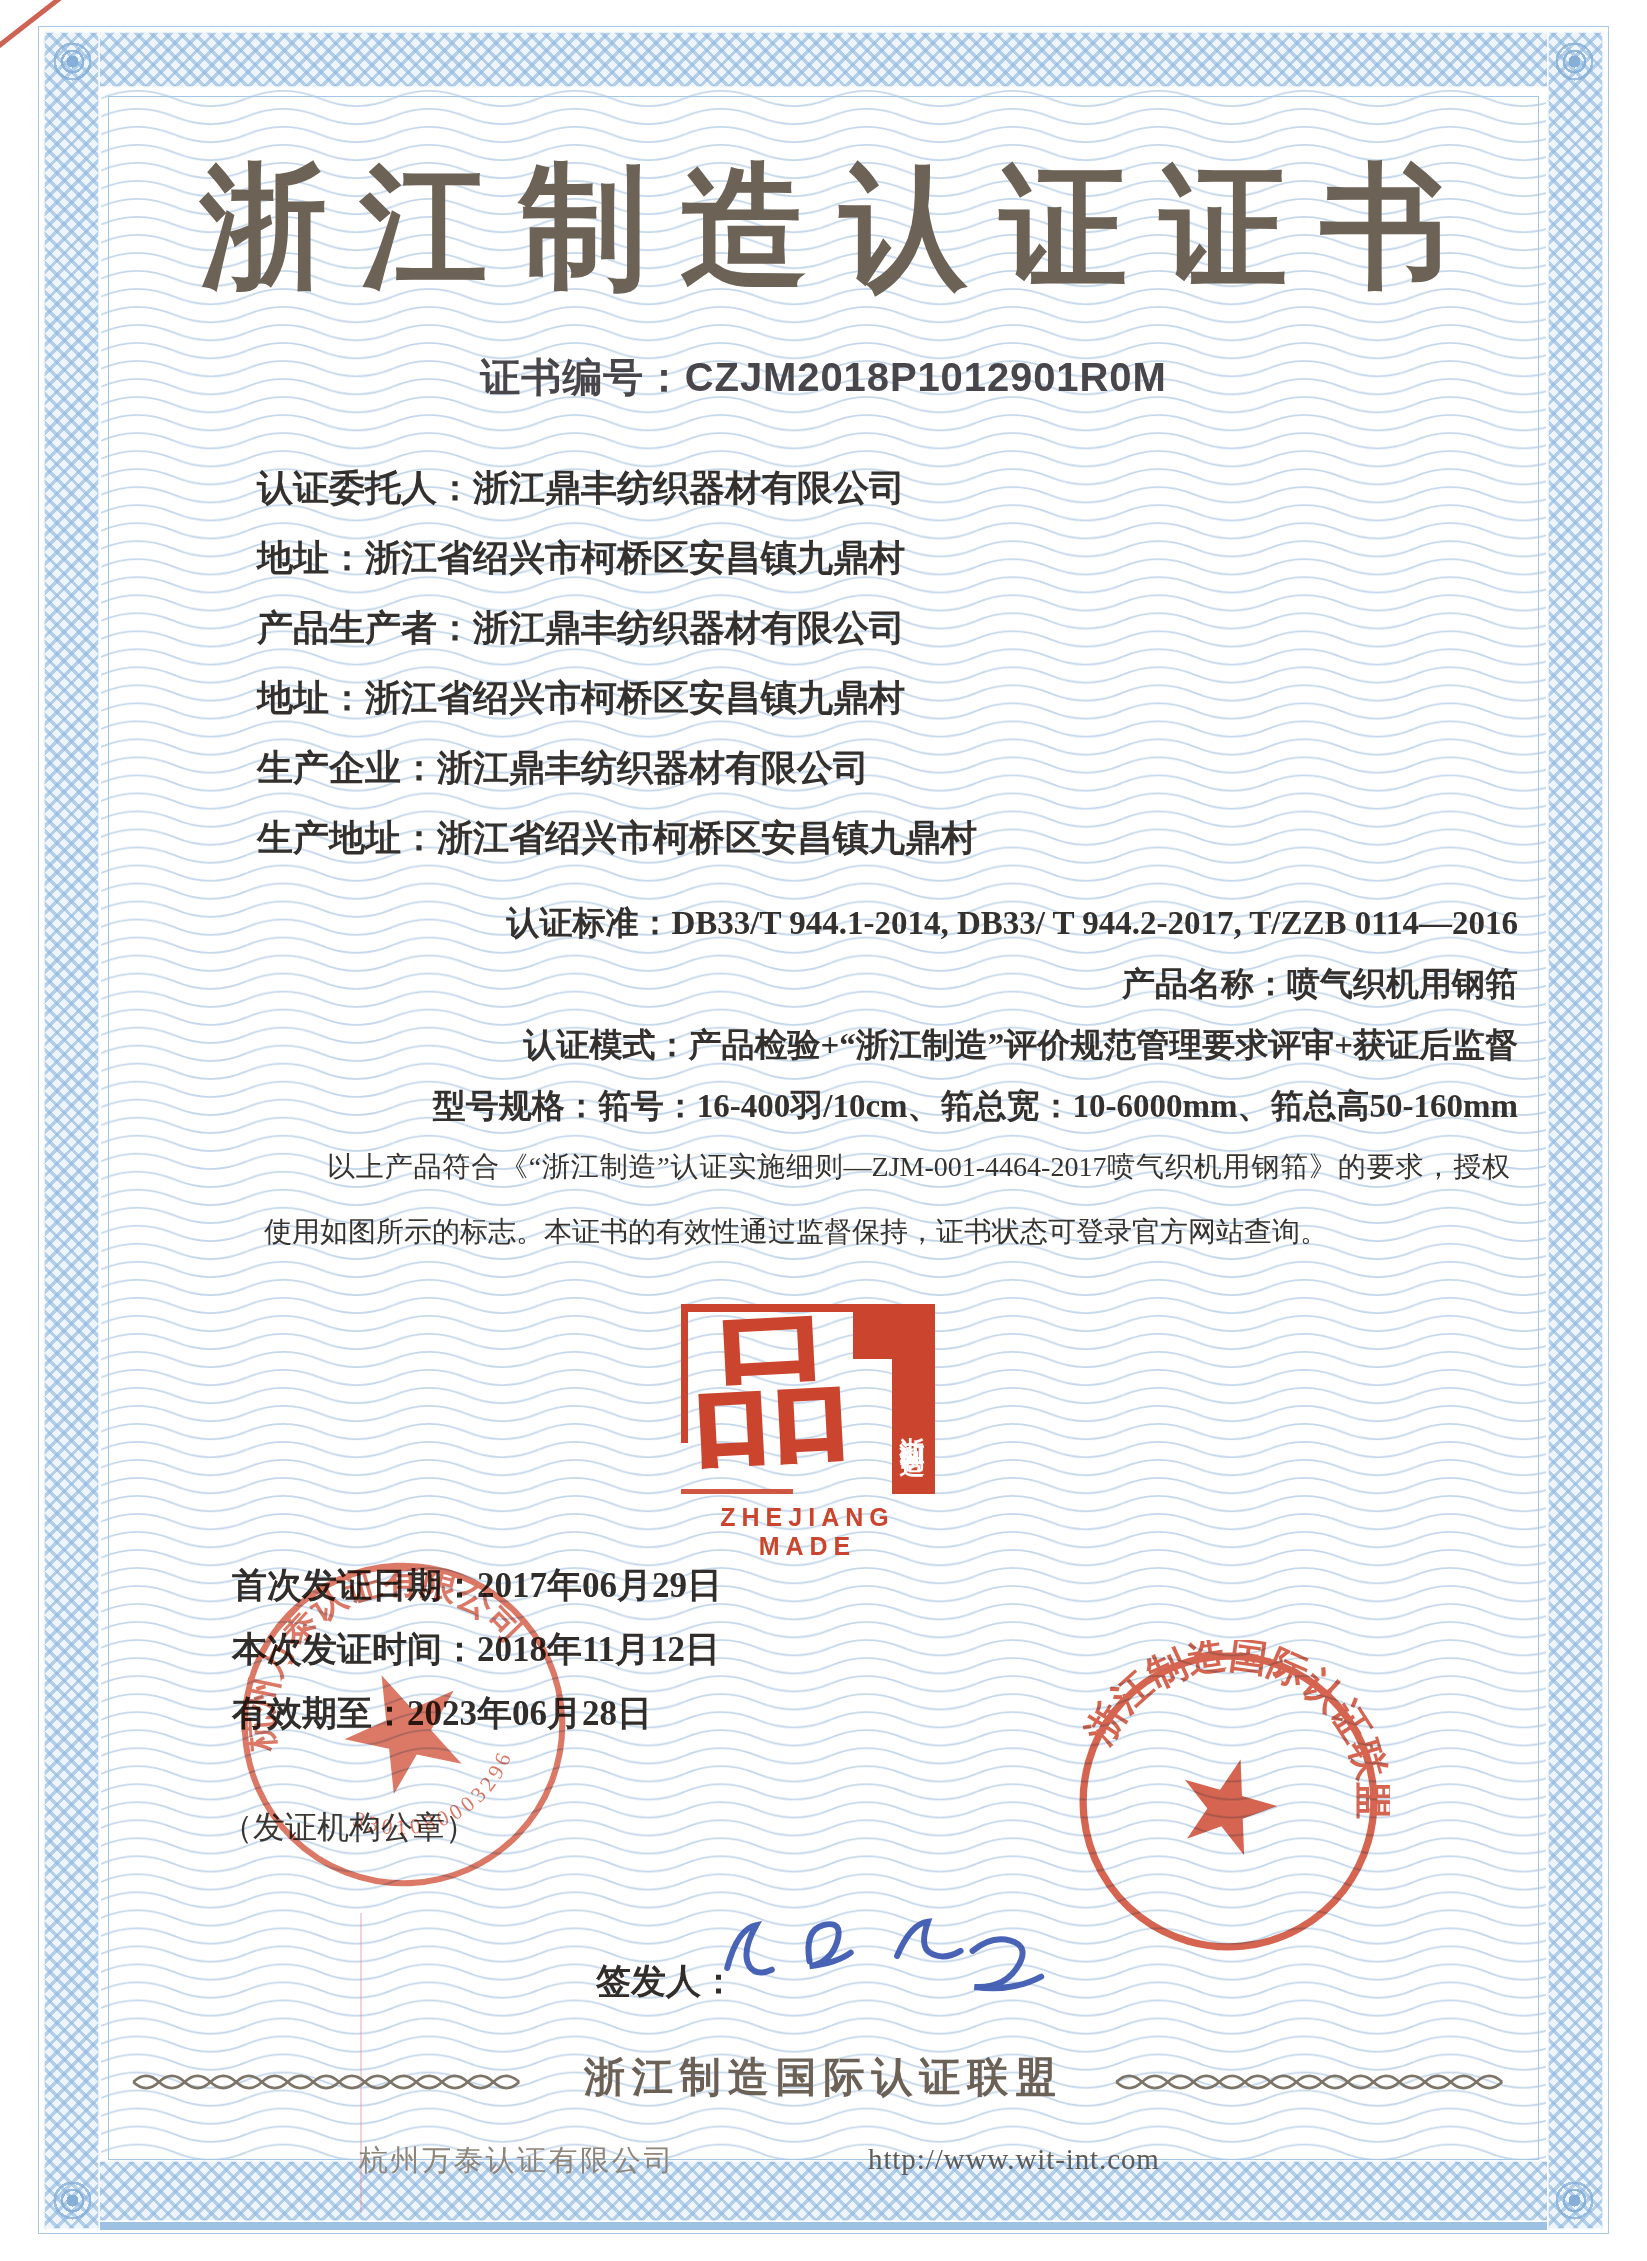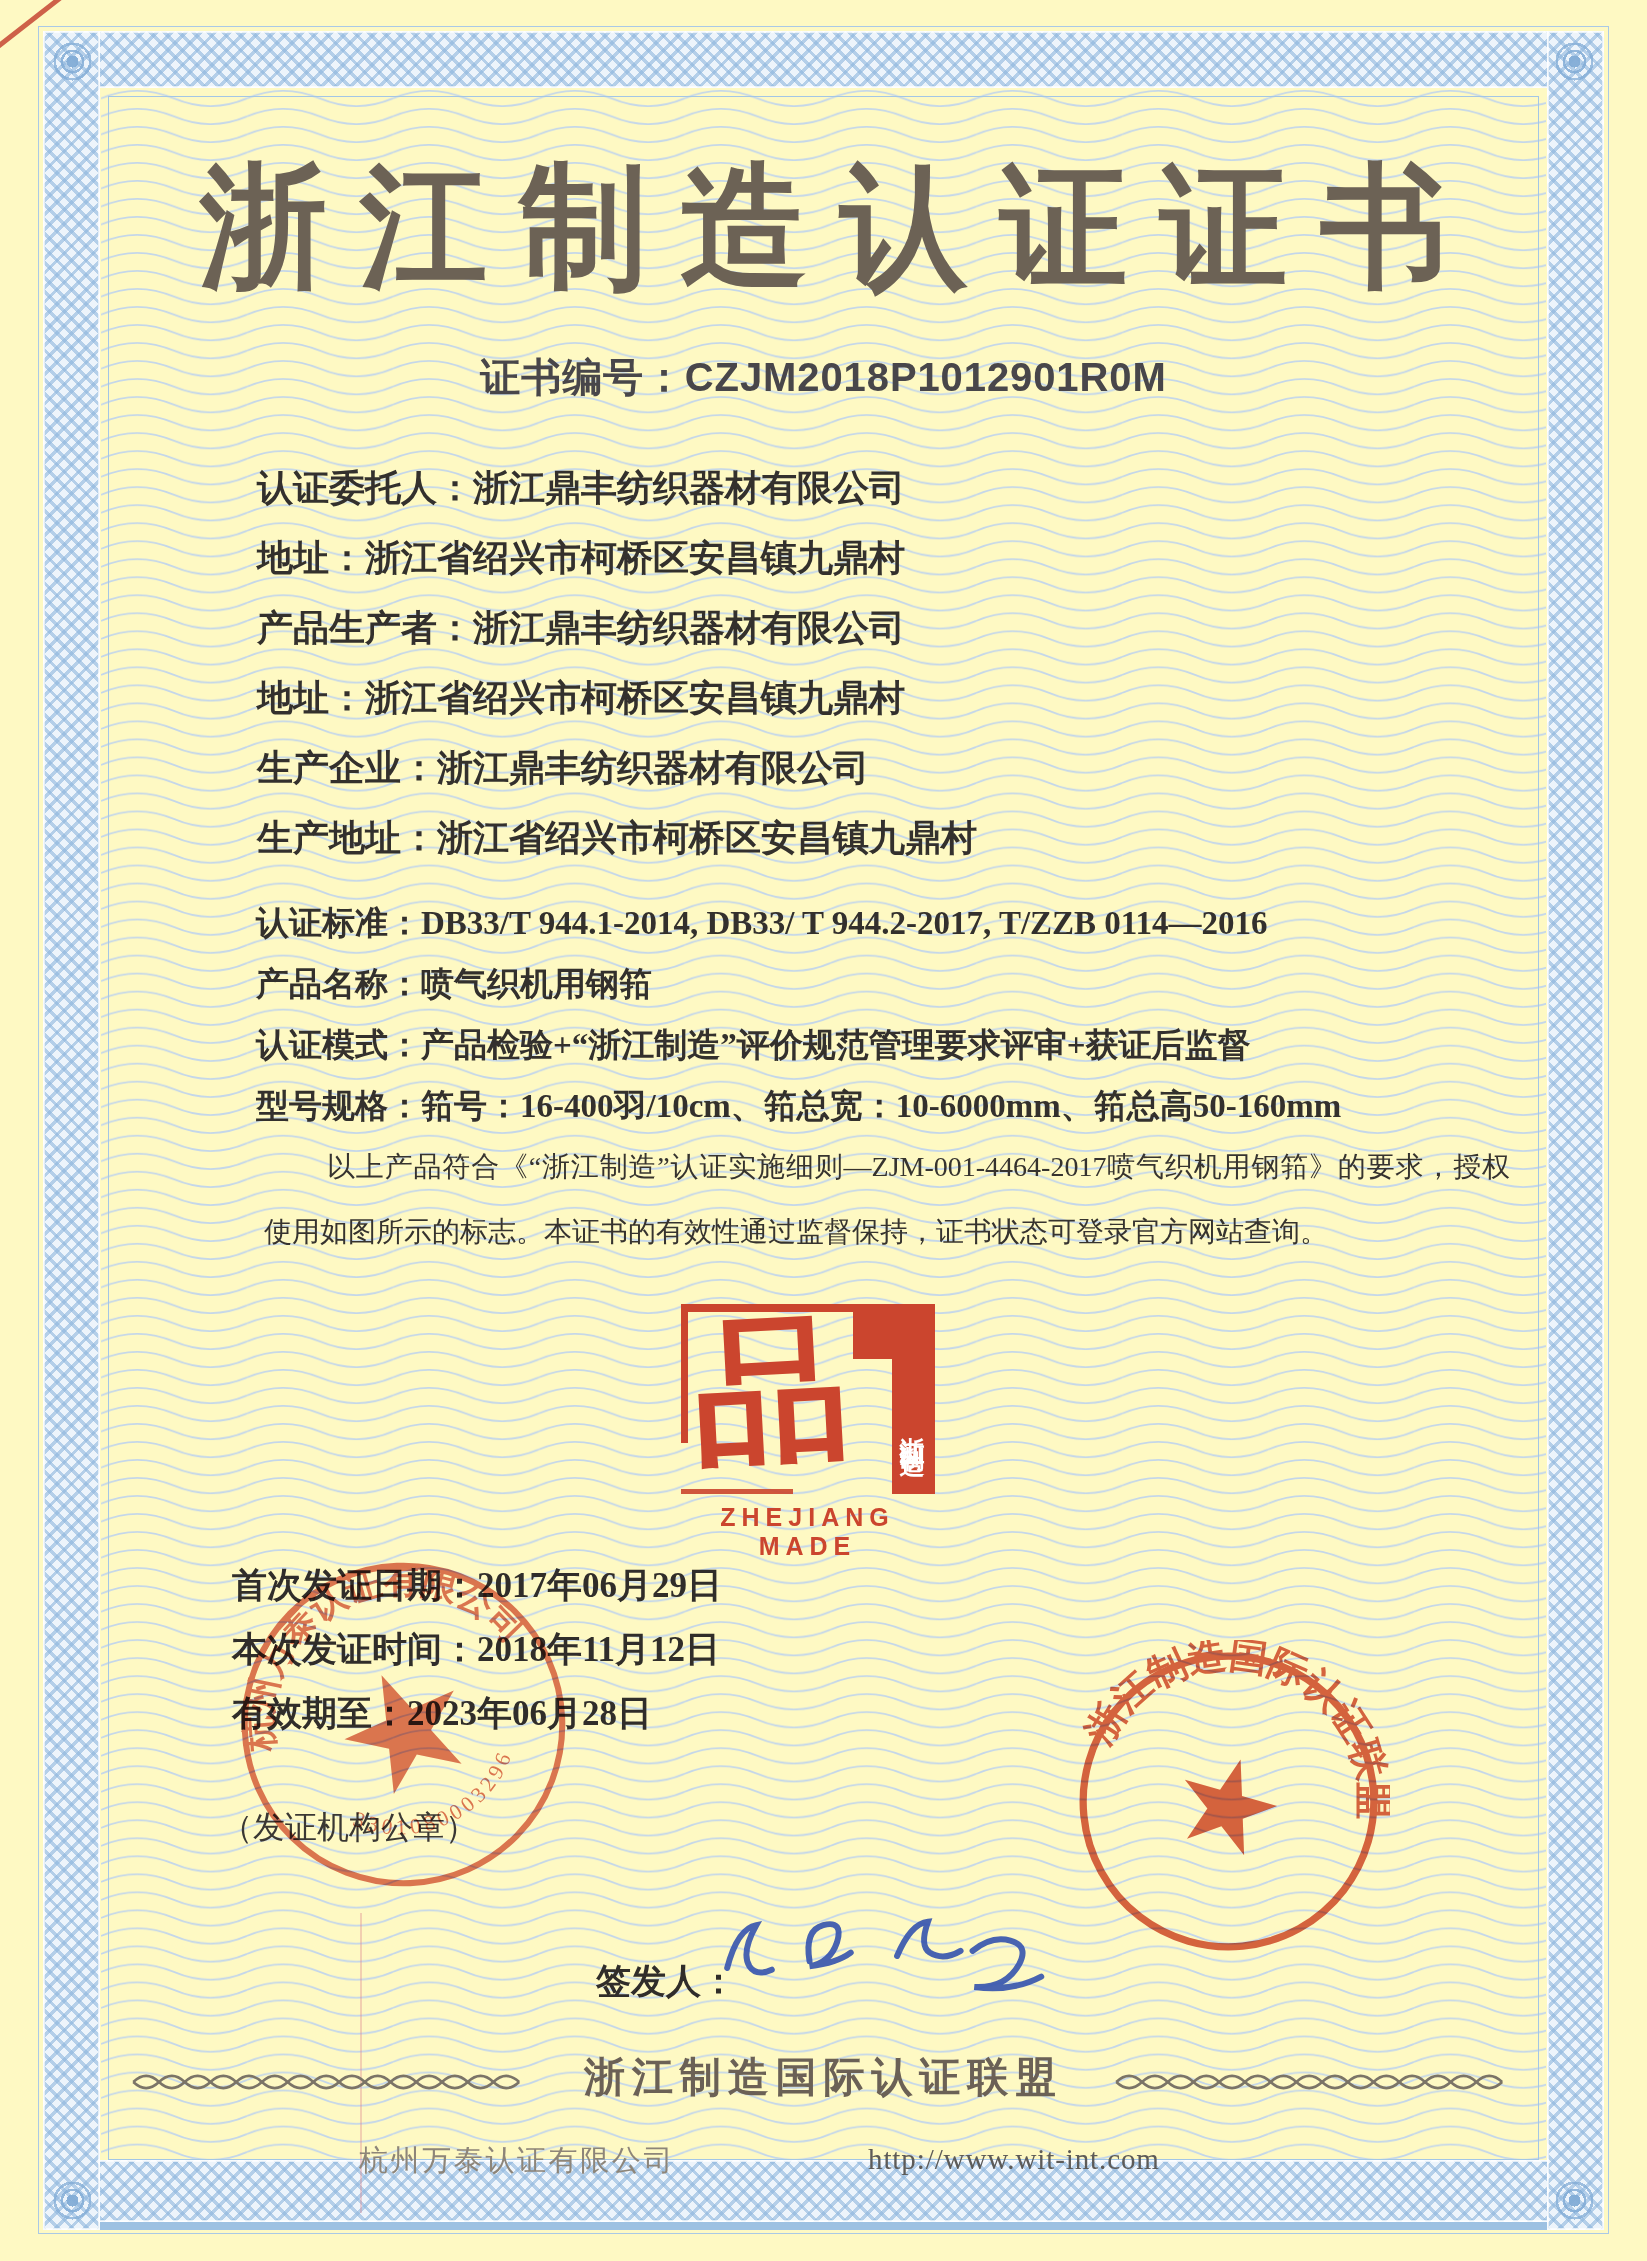--- a/index.html
+++ b/index.html
@@ -1,18 +1,18 @@
 <!DOCTYPE html>
 <html style="font-size:13.7px"><head>
 <meta charset="utf-8">
 <style>
   html,body{margin:0;padding:0;background:#e9e9e7;}
   #page{
     position:relative;width:1647px;height:2261px;margin:0 auto;
-    background:#fef9c3;overflow:hidden;
+    background:#ffffff;overflow:hidden;
     font-family:"Liberation Serif","DejaVu Serif",serif;
     color:#2e2b28;
   }
   
   .outer-line{position:absolute;top:26px;left:38px;right:38px;bottom:27.5px;border:1.7px solid #aac9e6;}
   .lace{
     position:absolute;
     background:
       repeating-linear-gradient(45deg, rgba(142,182,221,.60) 0 3.4px, rgba(255,255,255,0) 3.4px 10.3px),
       repeating-linear-gradient(-45deg, rgba(142,182,221,.60) 0 3.4px, rgba(255,255,255,0) 3.4px 10.3px),
@@ -44,21 +44,21 @@
     text-indent:33px;transform:scaleY(1.06);
   }
   .cert-no{
     position:absolute;top:350px;left:0;width:100%;text-align:center;
     font-family:"Liberation Sans","DejaVu Sans",sans-serif;
     font-size:40px;font-weight:700;color:#48464a;letter-spacing:0.9px;
   }
   .fields{position:absolute;top:453px;left:257px;right:189px;}
   .fields .row{height:70px;line-height:70px;font-family:"Liberation Sans","DejaVu Sans",sans-serif;
     font-size:36px;font-weight:700;color:#33302d;white-space:nowrap;}
-  .specs{position:absolute;top:892px;left:256px;right:129px;}
+  .specs{position:absolute;top:892px;left:256px;right:129px;text-align:right;}
   .specs .row{height:61px;line-height:61px;font-size:33px;white-space:nowrap;color:#33302d;}
   .specs .lbl{font-family:"Liberation Sans","DejaVu Sans",sans-serif;font-weight:700;}
   .specs .val{font-family:"Liberation Serif","DejaVu Serif",serif;font-weight:600;}
   .statement{
     position:absolute;top:1134px;left:264px;width:1246px;
     font-size:28px;line-height:65px;text-align:justify;text-indent:63px;color:#36332f;
   }
   
   .logo{position:absolute;top:1304px;left:679px;width:257px;text-align:center;}
   .logo-box{position:relative;width:254px;height:190px;margin:0 auto;}

